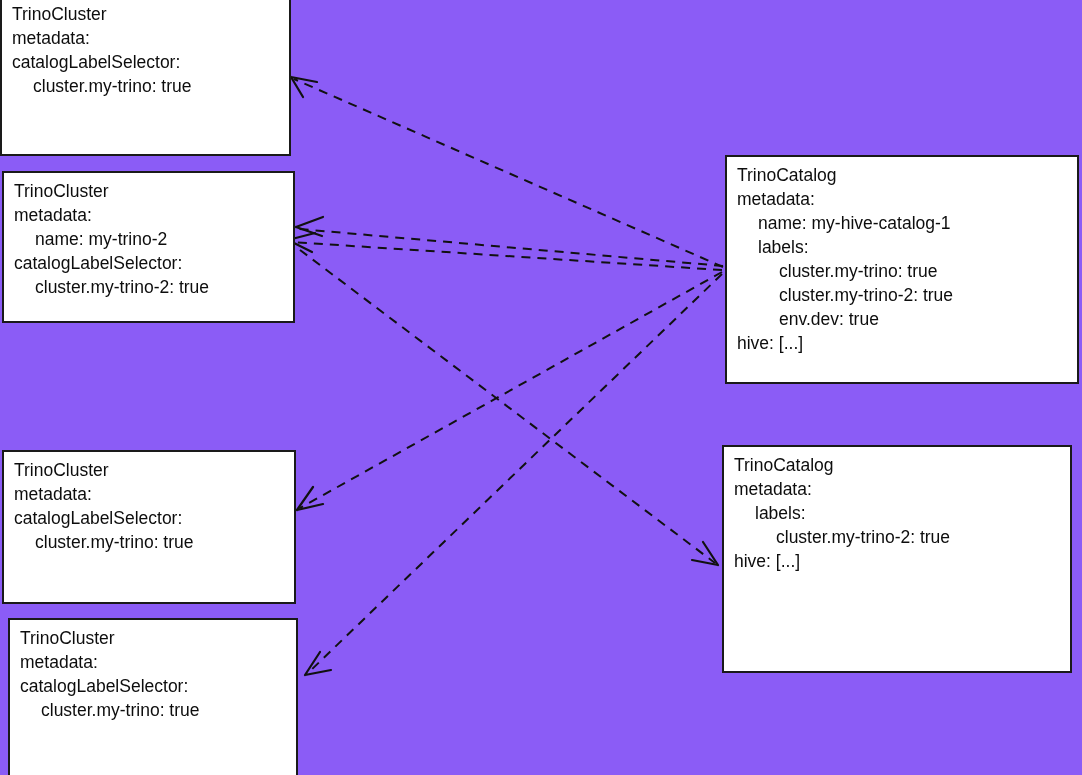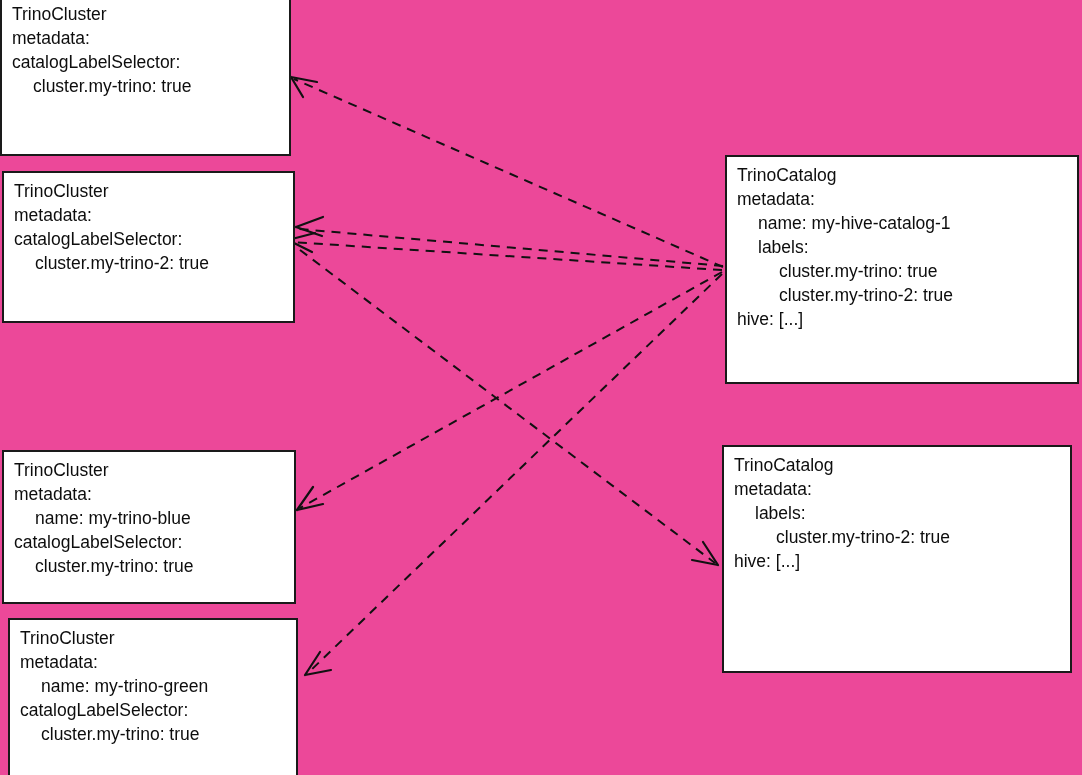--- a/index.html
+++ b/index.html
@@ -7,21 +7,21 @@
     padding: 0;
     background: #ffffff;
   }
   body {
     font-family: "Liberation Sans", sans-serif;
   }
   #canvas {
     position: relative;
     width: 1082px;
     height: 775px;
-    background: #ec4899;
+    background: #8b5cf6;
     overflow: hidden;
   }
   .node {
     position: absolute;
     box-sizing: border-box;
     background: #ffffff;
     border: 2px solid #1a1a1a;
     padding: 6px 8px 6px 10px;
     z-index: 3;
   }
@@ -99,47 +99,47 @@
   <div class="node" style="left:0px; top:-6px; width:291px; height:162px;">
     <div class="line">TrinoCluster</div>
     <div class="line">metadata:</div>
     <div class="line">catalogLabelSelector:</div>
     <div class="line indent-1">cluster.my-trino: true</div>
   </div>
 
   <div class="node" style="left:2px; top:171px; width:293px; height:152px;">
     <div class="line">TrinoCluster</div>
     <div class="line">metadata:</div>
+    <div class="line indent-1">name: my-trino-2</div>
     <div class="line">catalogLabelSelector:</div>
     <div class="line indent-1">cluster.my-trino-2: true</div>
   </div>
 
   <div class="node" style="left:2px; top:450px; width:294px; height:154px;">
     <div class="line">TrinoCluster</div>
     <div class="line">metadata:</div>
-    <div class="line indent-1">name: my-trino-blue</div>
     <div class="line">catalogLabelSelector:</div>
     <div class="line indent-1">cluster.my-trino: true</div>
   </div>
 
   <div class="node" style="left:8px; top:618px; width:290px; height:160px;">
     <div class="line">TrinoCluster</div>
     <div class="line">metadata:</div>
-    <div class="line indent-1">name: my-trino-green</div>
     <div class="line">catalogLabelSelector:</div>
     <div class="line indent-1">cluster.my-trino: true</div>
   </div>
 
   <div class="node" style="left:725px; top:155px; width:354px; height:229px;">
     <div class="line">TrinoCatalog</div>
     <div class="line">metadata:</div>
     <div class="line indent-1">name: my-hive-catalog-1</div>
     <div class="line indent-1">labels:</div>
     <div class="line indent-2">cluster.my-trino: true</div>
     <div class="line indent-2">cluster.my-trino-2: true</div>
+    <div class="line indent-2">env.dev: true</div>
     <div class="line">hive: [...]</div>
   </div>
 
   <div class="node" style="left:722px; top:445px; width:350px; height:228px;">
     <div class="line">TrinoCatalog</div>
     <div class="line">metadata:</div>
     <div class="line indent-1">labels:</div>
     <div class="line indent-2">cluster.my-trino-2: true</div>
     <div class="line">hive: [...]</div>
   </div>

